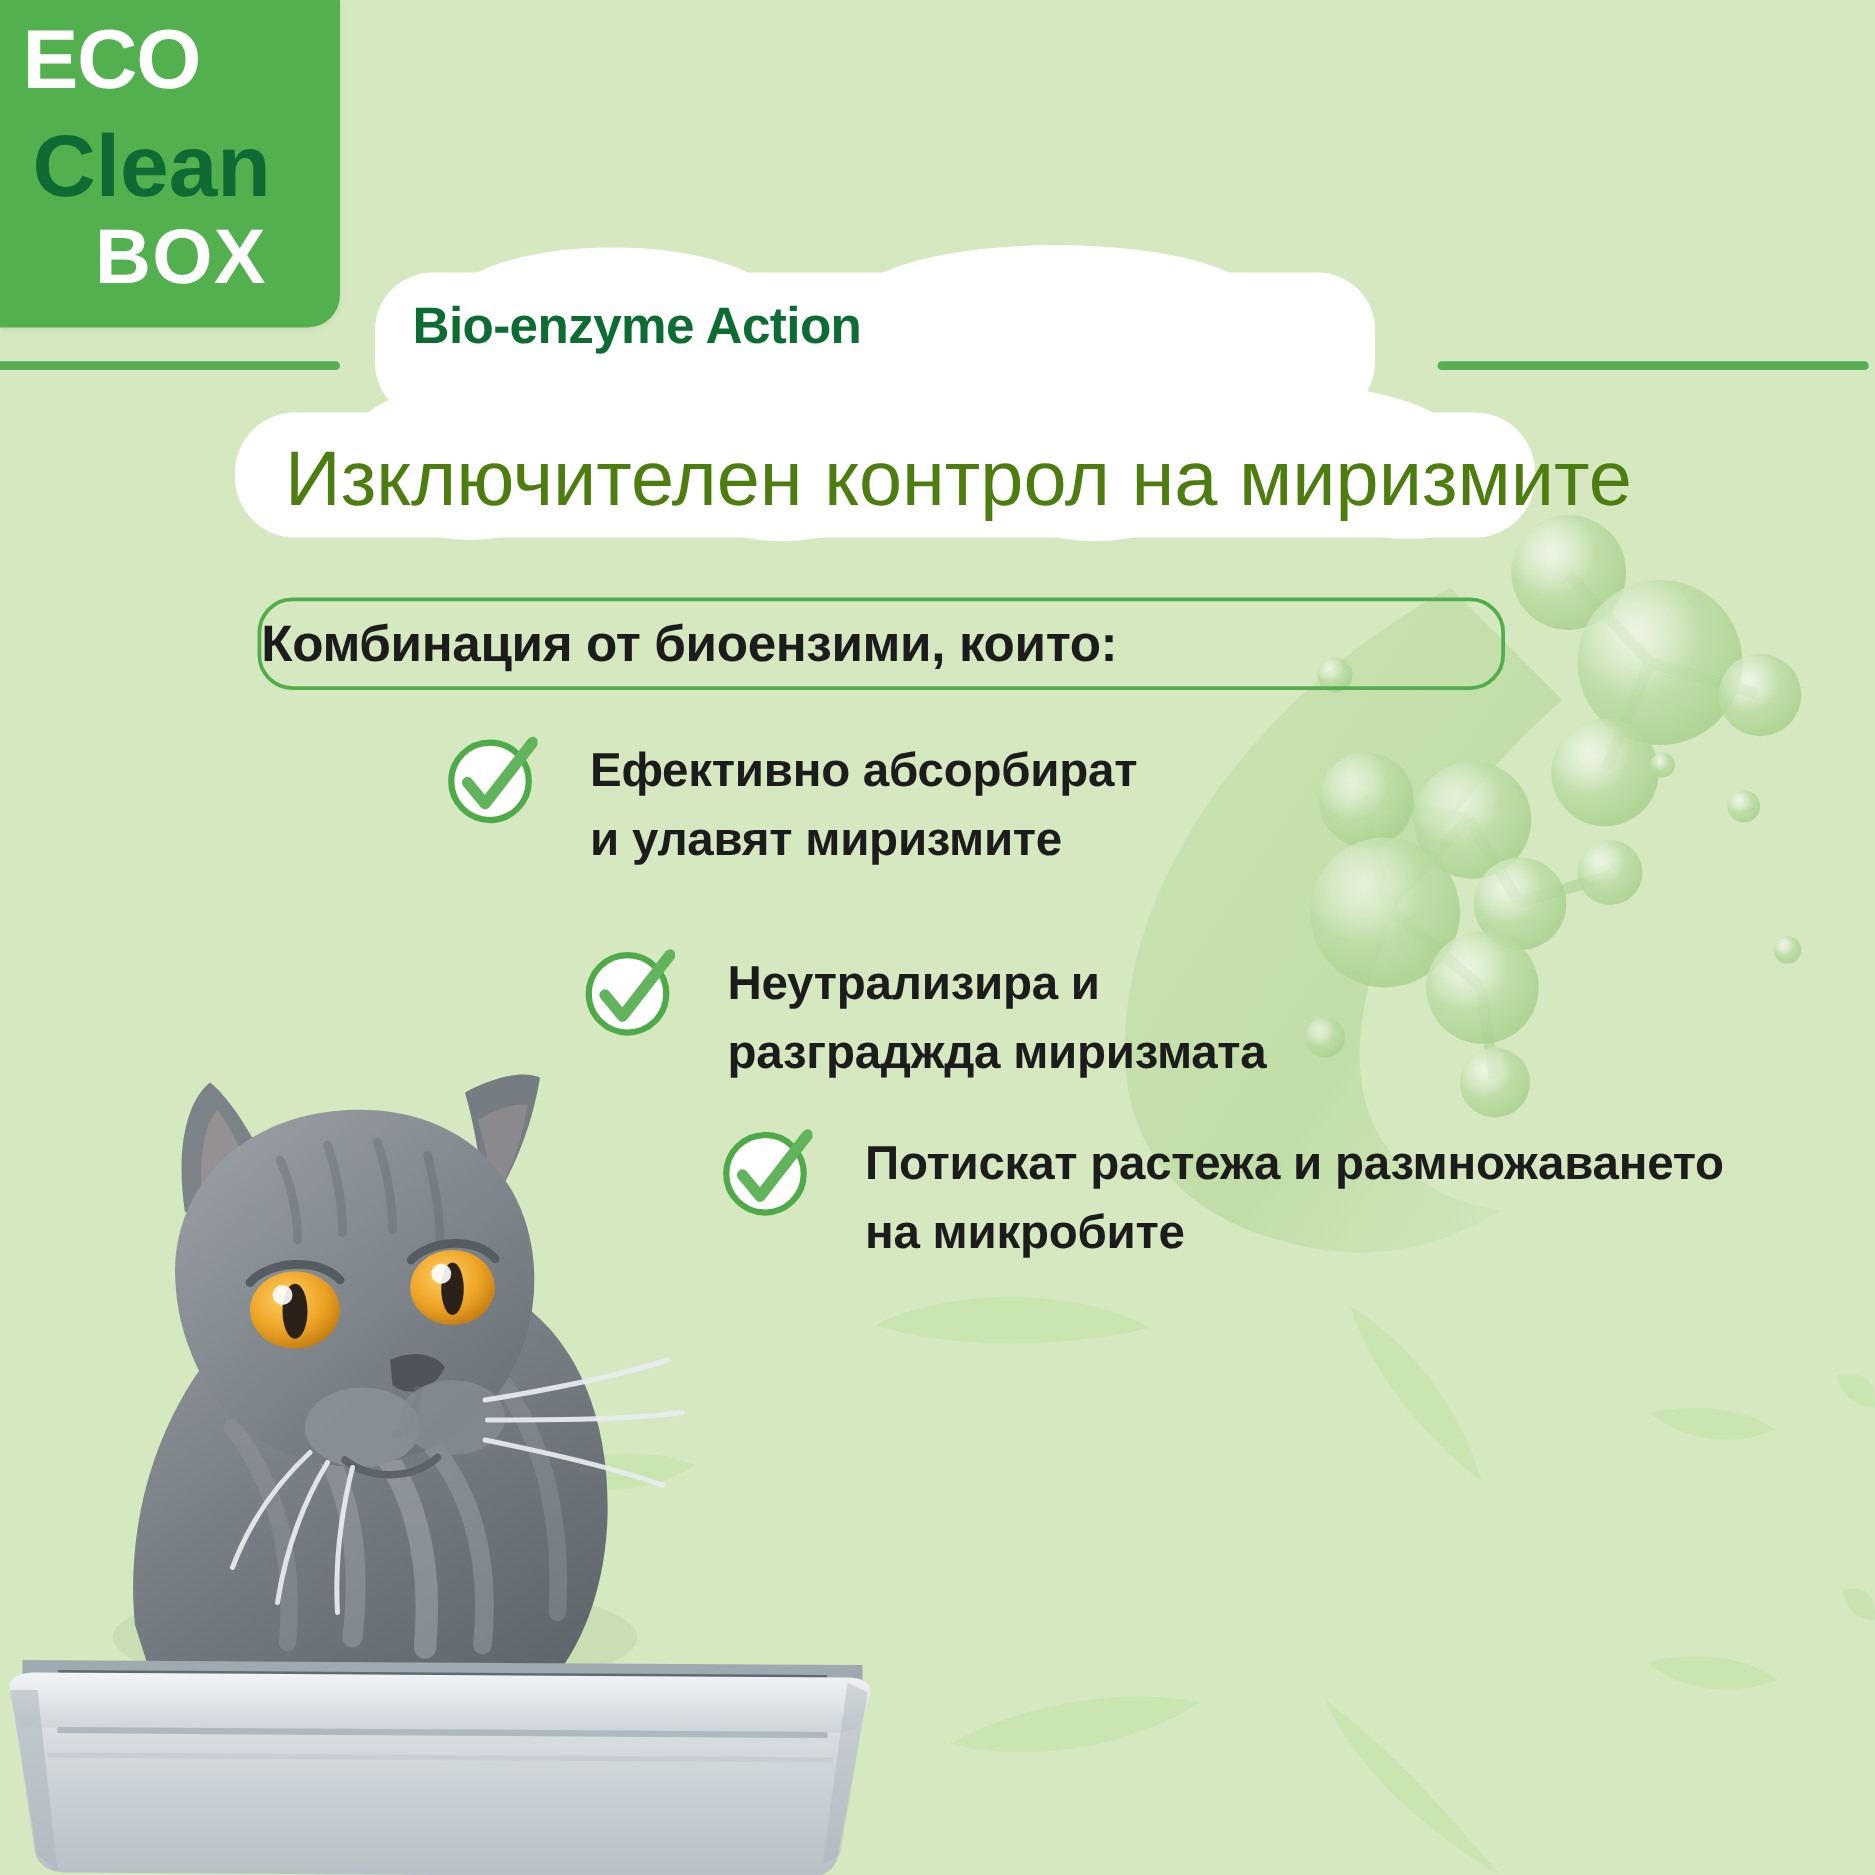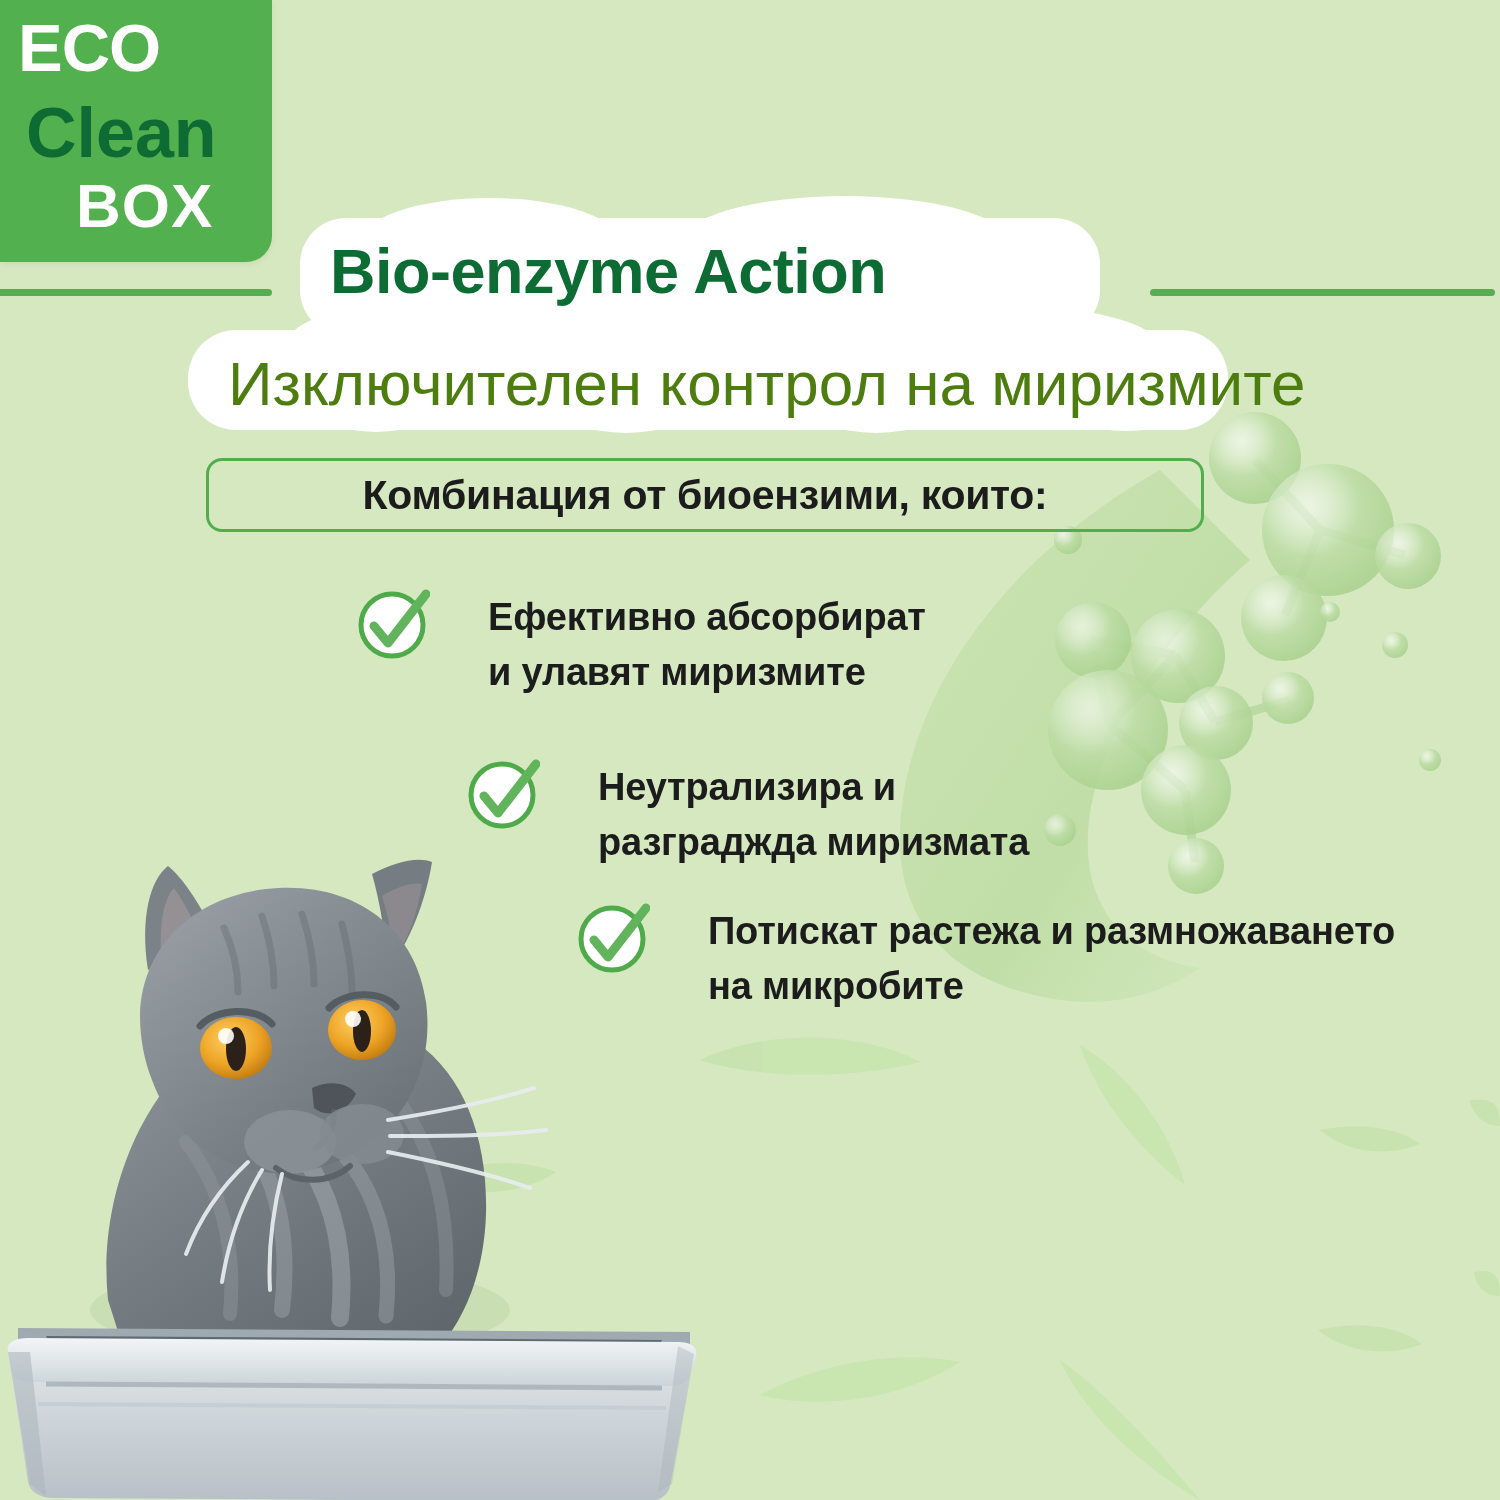--- a/index.html
+++ b/index.html
@@ -124,21 +124,21 @@
     width: 1024px;
     height: 44px;
     pointer-events: none;
   }
 
   .title {
     position: absolute;
     left: 330px;
     top: 240px;
     width: 760px;
-    font-size: 63px;
+    font-size: 41px;
     font-weight: bold;
     color: #0d6c34;
     letter-spacing: -0.5px;
     line-height: 1;
     white-space: nowrap;
   }
   .subtitle {
     position: absolute;
     left: 228px;
     top: 350px;
@@ -147,29 +147,28 @@
     font-weight: normal;
     color: #4d7c0f;
     line-height: 1.1;
     white-space: nowrap;
   }
 
   
   .callout {
     position: absolute;
     left: 206px;
-    top: 458px;
+    top: 478px;
     width: 998px;
     height: 74px;
     border: 3px solid #52ad4d;
-    border-radius: 16px;
+    border-radius: 28px;
     box-sizing: border-box;
     display: flex;
     align-items: center;
-    justify-content: center;
   }
   .callout-text {
     font-size: 41px;
     font-weight: bold;
     color: #1c1c1c;
     letter-spacing: -0.3px;
     white-space: nowrap;
   }
 
   
@@ -178,21 +177,21 @@
     display: flex;
     align-items: flex-start;
   }
   .check-wrap {
     position: relative;
     width: 74px;
     height: 74px;
     flex: 0 0 74px;
   }
   .bullet-lines {
-    margin-left: 58px;
+    margin-left: 42px;
     padding-top: 4px;
   }
   .bullet-line {
     font-size: 38px;
     font-weight: bold;
     color: #1c1c1c;
     line-height: 1.45;
     white-space: nowrap;
     letter-spacing: -0.2px;
   }

